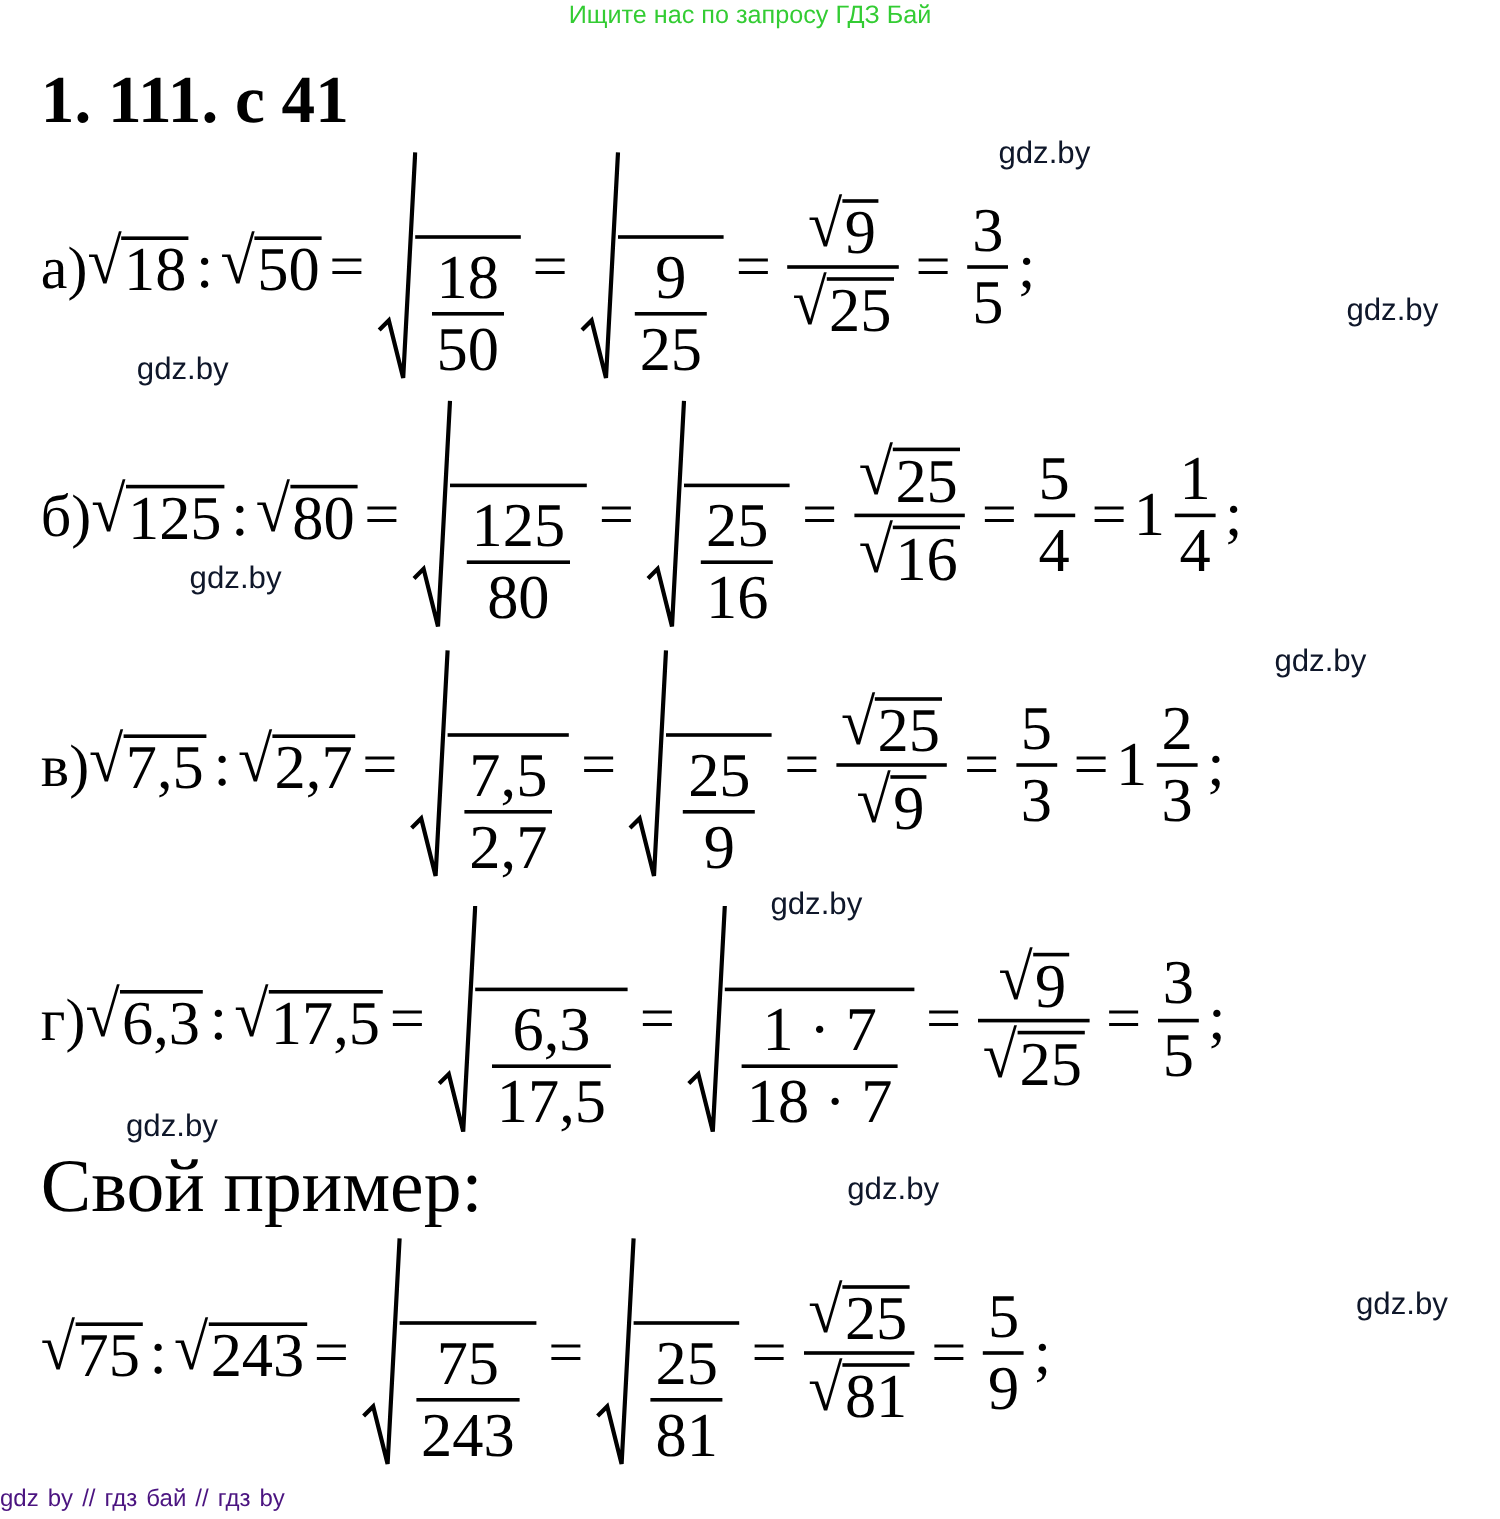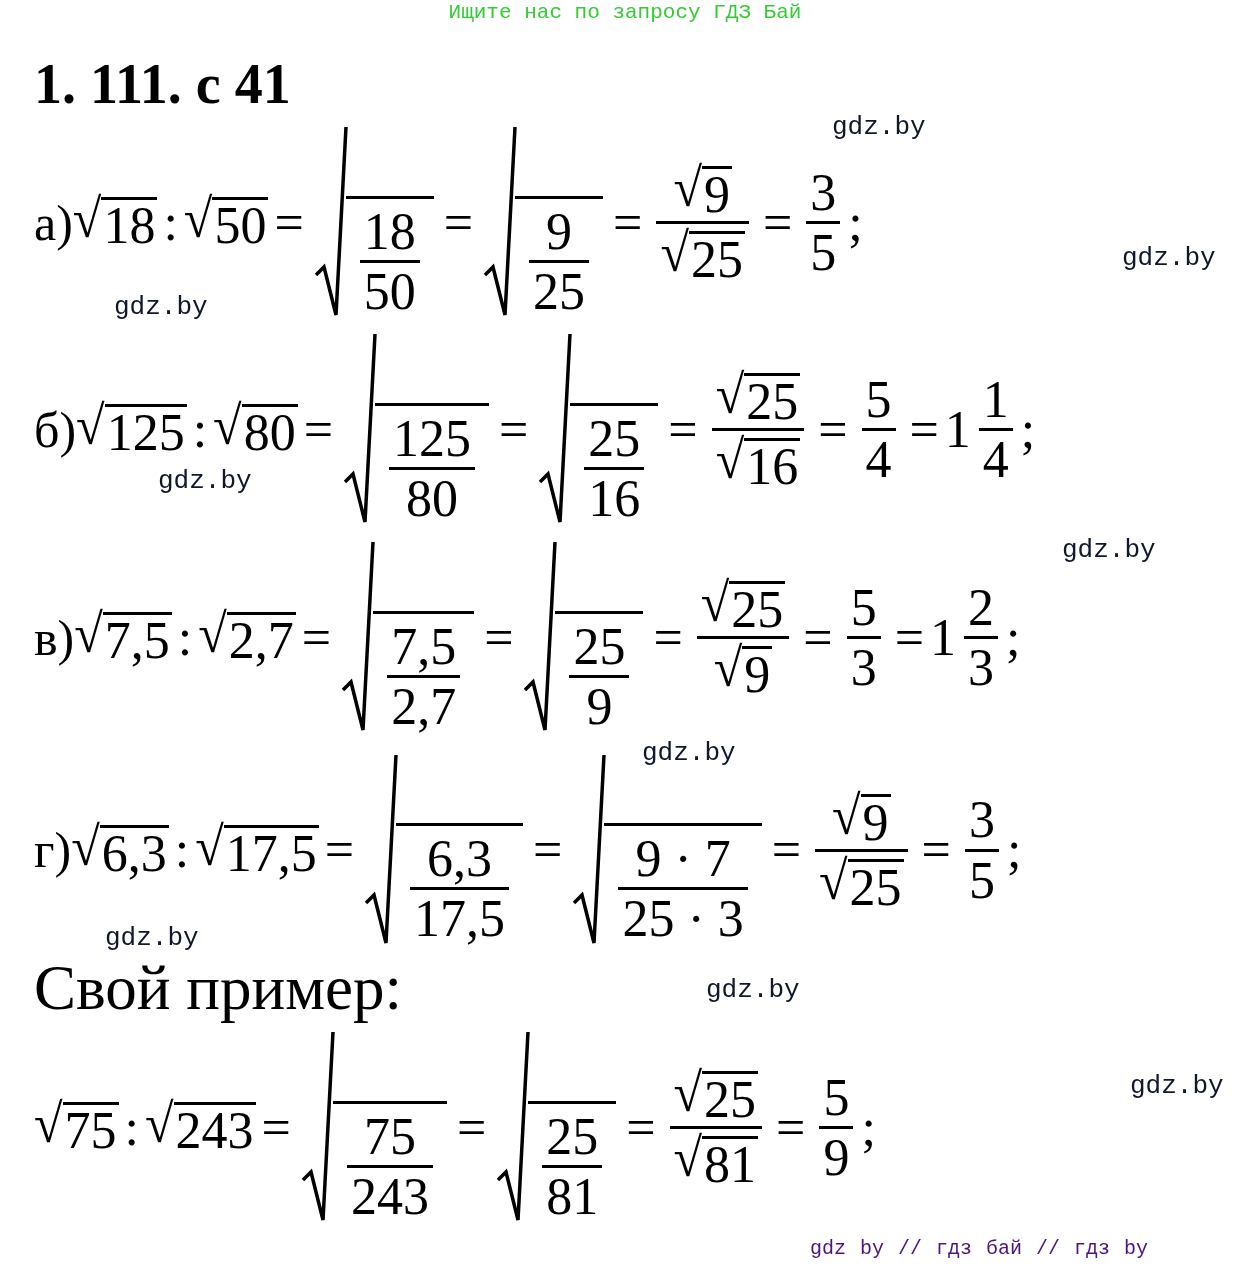--- a/index.html
+++ b/index.html
@@ -1,21 +1,21 @@
 <!DOCTYPE html>
 <html><head>
 <meta charset="utf-8">
 <style>
   html, body { margin:0; padding:0; background:#ffffff; }
   body { width:1250px; height:1266px; position:relative; overflow:hidden; color:#000; }
   .serif { font-family:"Liberation Serif","DejaVu Serif",serif; }
-  .sans { font-family:Liberation Mono, monospace; }
+  .sans { font-family:Liberation Sans, sans-serif; }
   .abs { position:absolute; white-space:nowrap; }
   .banner { top:0; left:0; width:1250px; text-align:center; font-size:21px; color:#33cc33; line-height:26px; }
-  .footer { top:1236px; left:0; width:1148px; text-align:right; font-size:20px; color:#4b1480; line-height:26px; word-spacing:2px; }
+  .footer { top:1236px; left:0; width:1148px; text-align:left; font-size:20px; color:#4b1480; line-height:26px; word-spacing:2px; }
   .title { left:34px; top:52px; font-size:56px; font-weight:bold; line-height:64px; }
   .wm { font-size:26px; color:#0f172a; line-height:30px; }
   .row { position:absolute; display:flex; align-items:center; font-size:52px; line-height:1; }
   .tok { padding:0 6px; }
   .sq { display:inline-flex; align-items:stretch; }
   .sq .rad { font-size:1em; line-height:1; transform:scaleY(1.05); }
   .sq .body { border-top:3px solid #000; padding:0 2px; line-height:1; margin-top:4px; }
   .bigsq { display:inline-flex; align-items:flex-end; margin:0 4px; }
   .bigsq svg { display:block; }
   .bigsq .inner { border-top:3px solid #000; padding:4px 6px 0 6px; margin-left:-2px; }
@@ -242,23 +242,23 @@
           <span class="bar"></span>
           <span class="d">17,5</span>
         </span></span>
   </span>
   <span class="tok">=</span>
   <span class="bigsq">
     <svg width="34" height="195" viewBox="0 0 34 195">
         <path d="M2 150 L10 142 L22 190 L32 2" stroke="#000" stroke-width="3.5" fill="none"></path>
       </svg>
     <span class="inner"><span class="frac">
-          <span class="n">9 · 7</span>
-          <span class="bar"></span>
-          <span class="d">25 · 3</span>
+          <span class="n">1 · 7</span>
+          <span class="bar"></span>
+          <span class="d">18 · 7</span>
         </span></span>
   </span>
   <span class="tok">=</span>
   <span class="frac">
     <span class="n"><span class="sq">
           <span class="rad">√</span>
           <span class="body">9</span>
         </span></span>
     <span class="bar"></span>
     <span class="d"><span class="sq">

